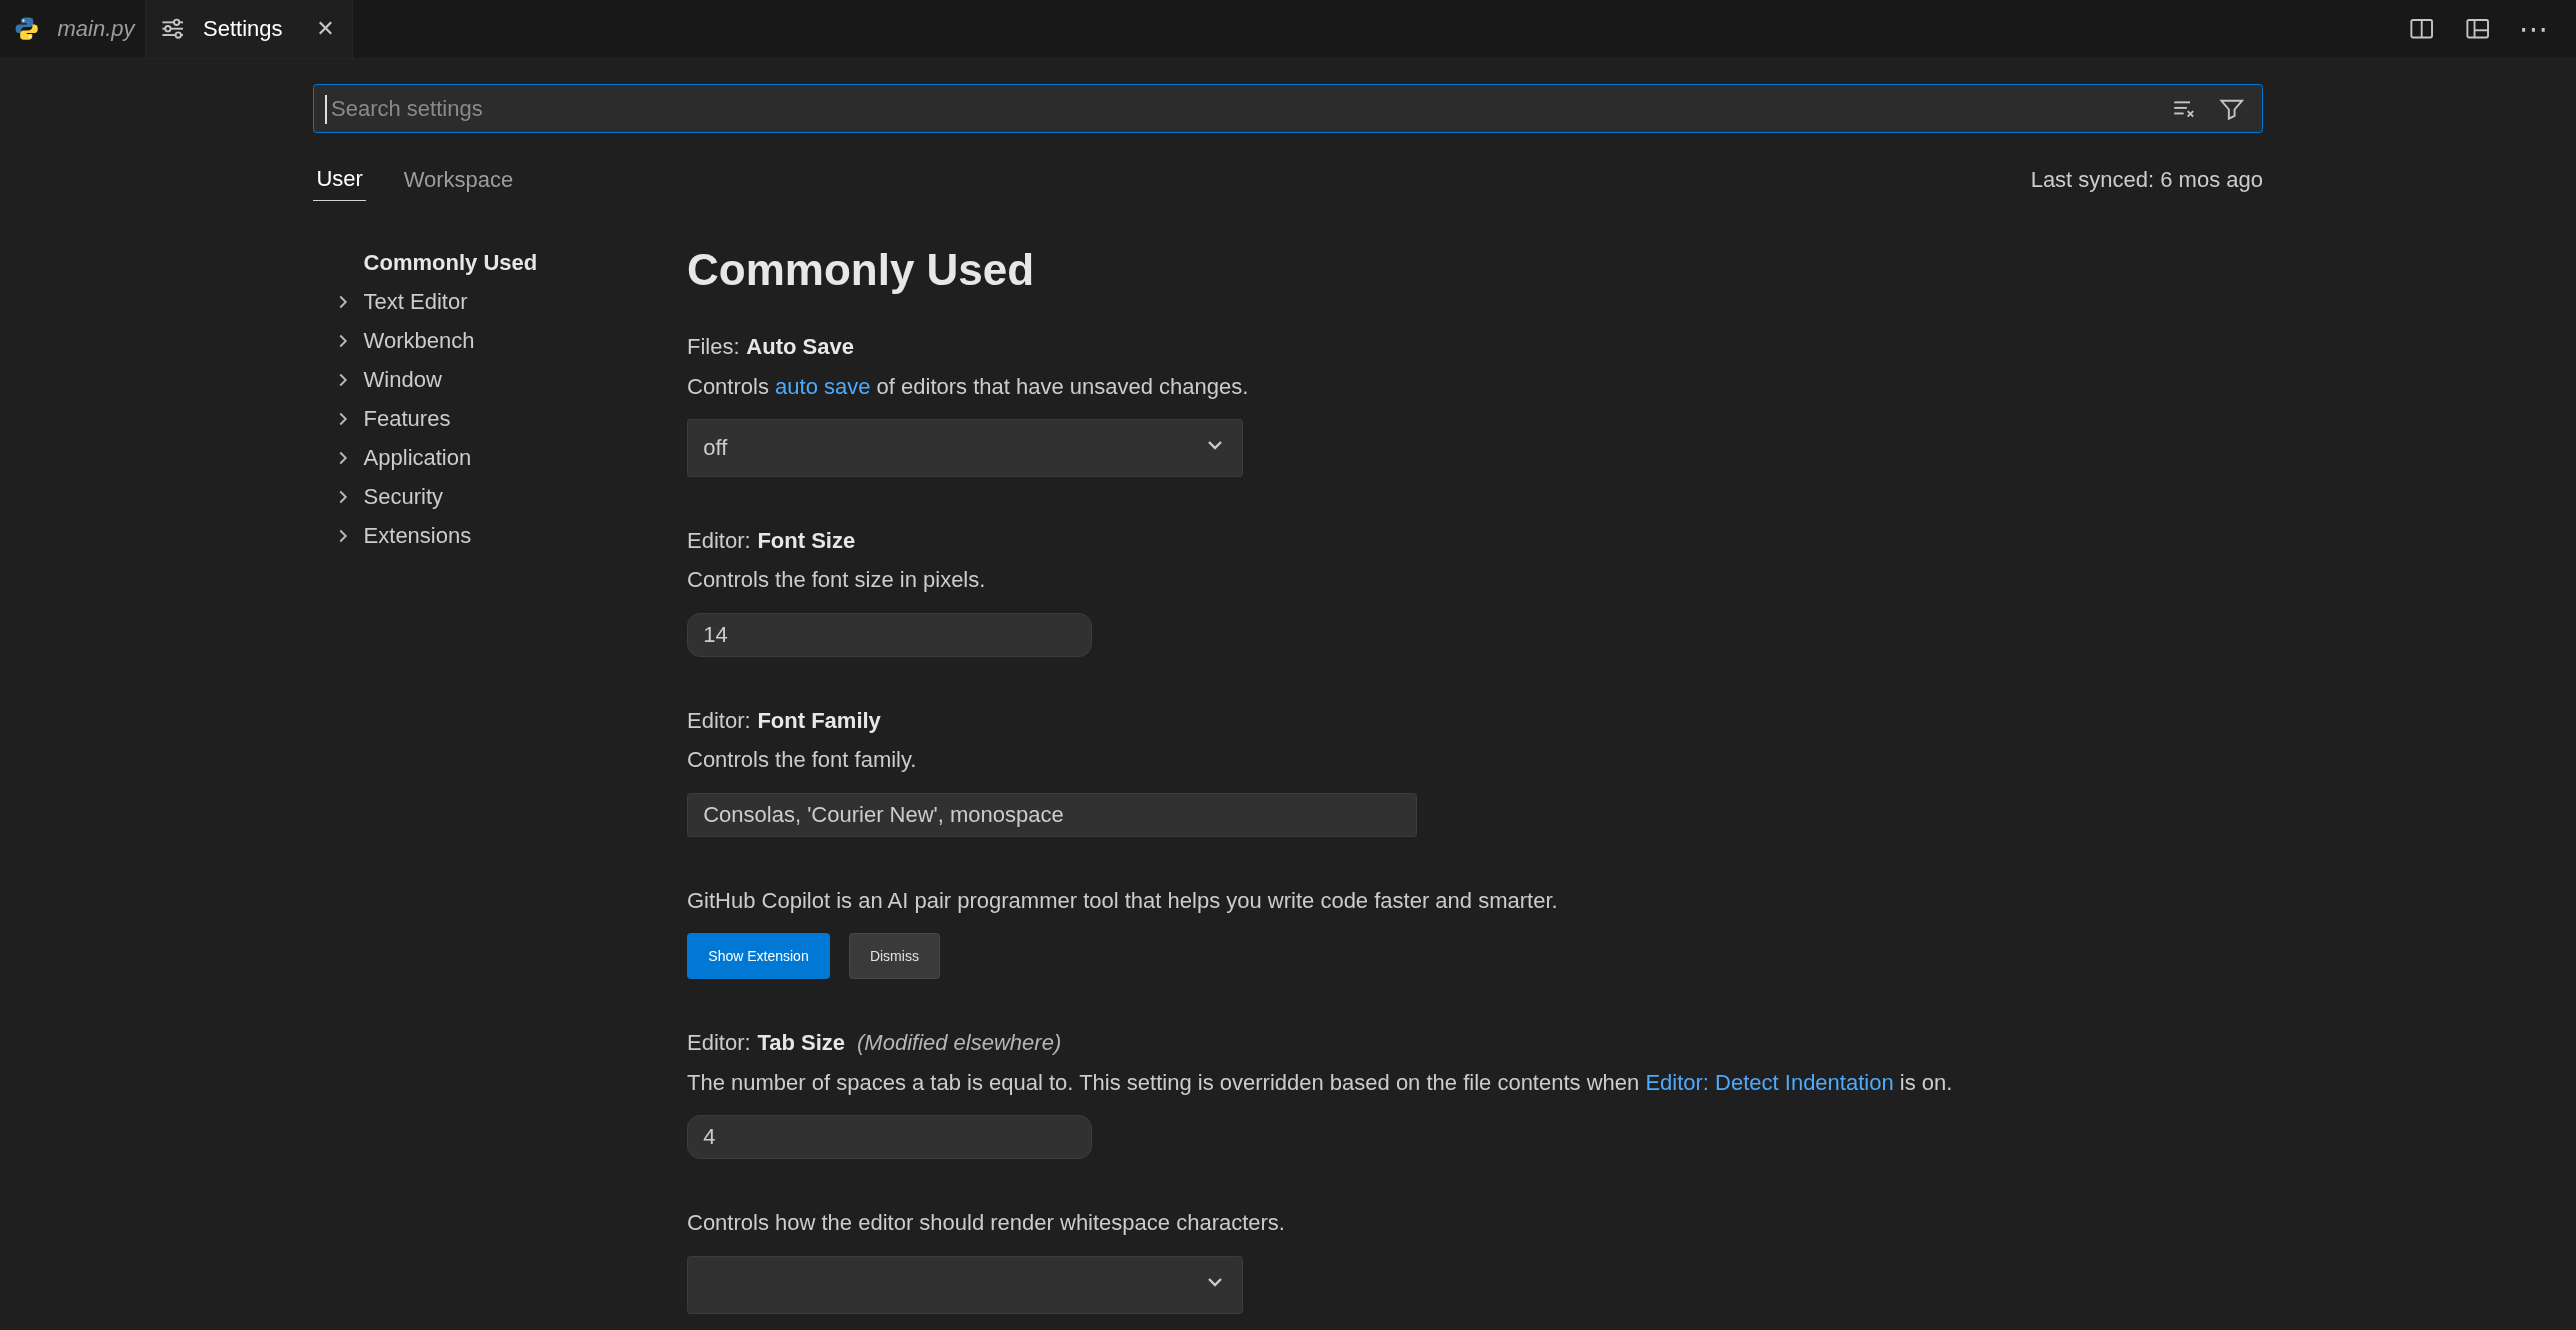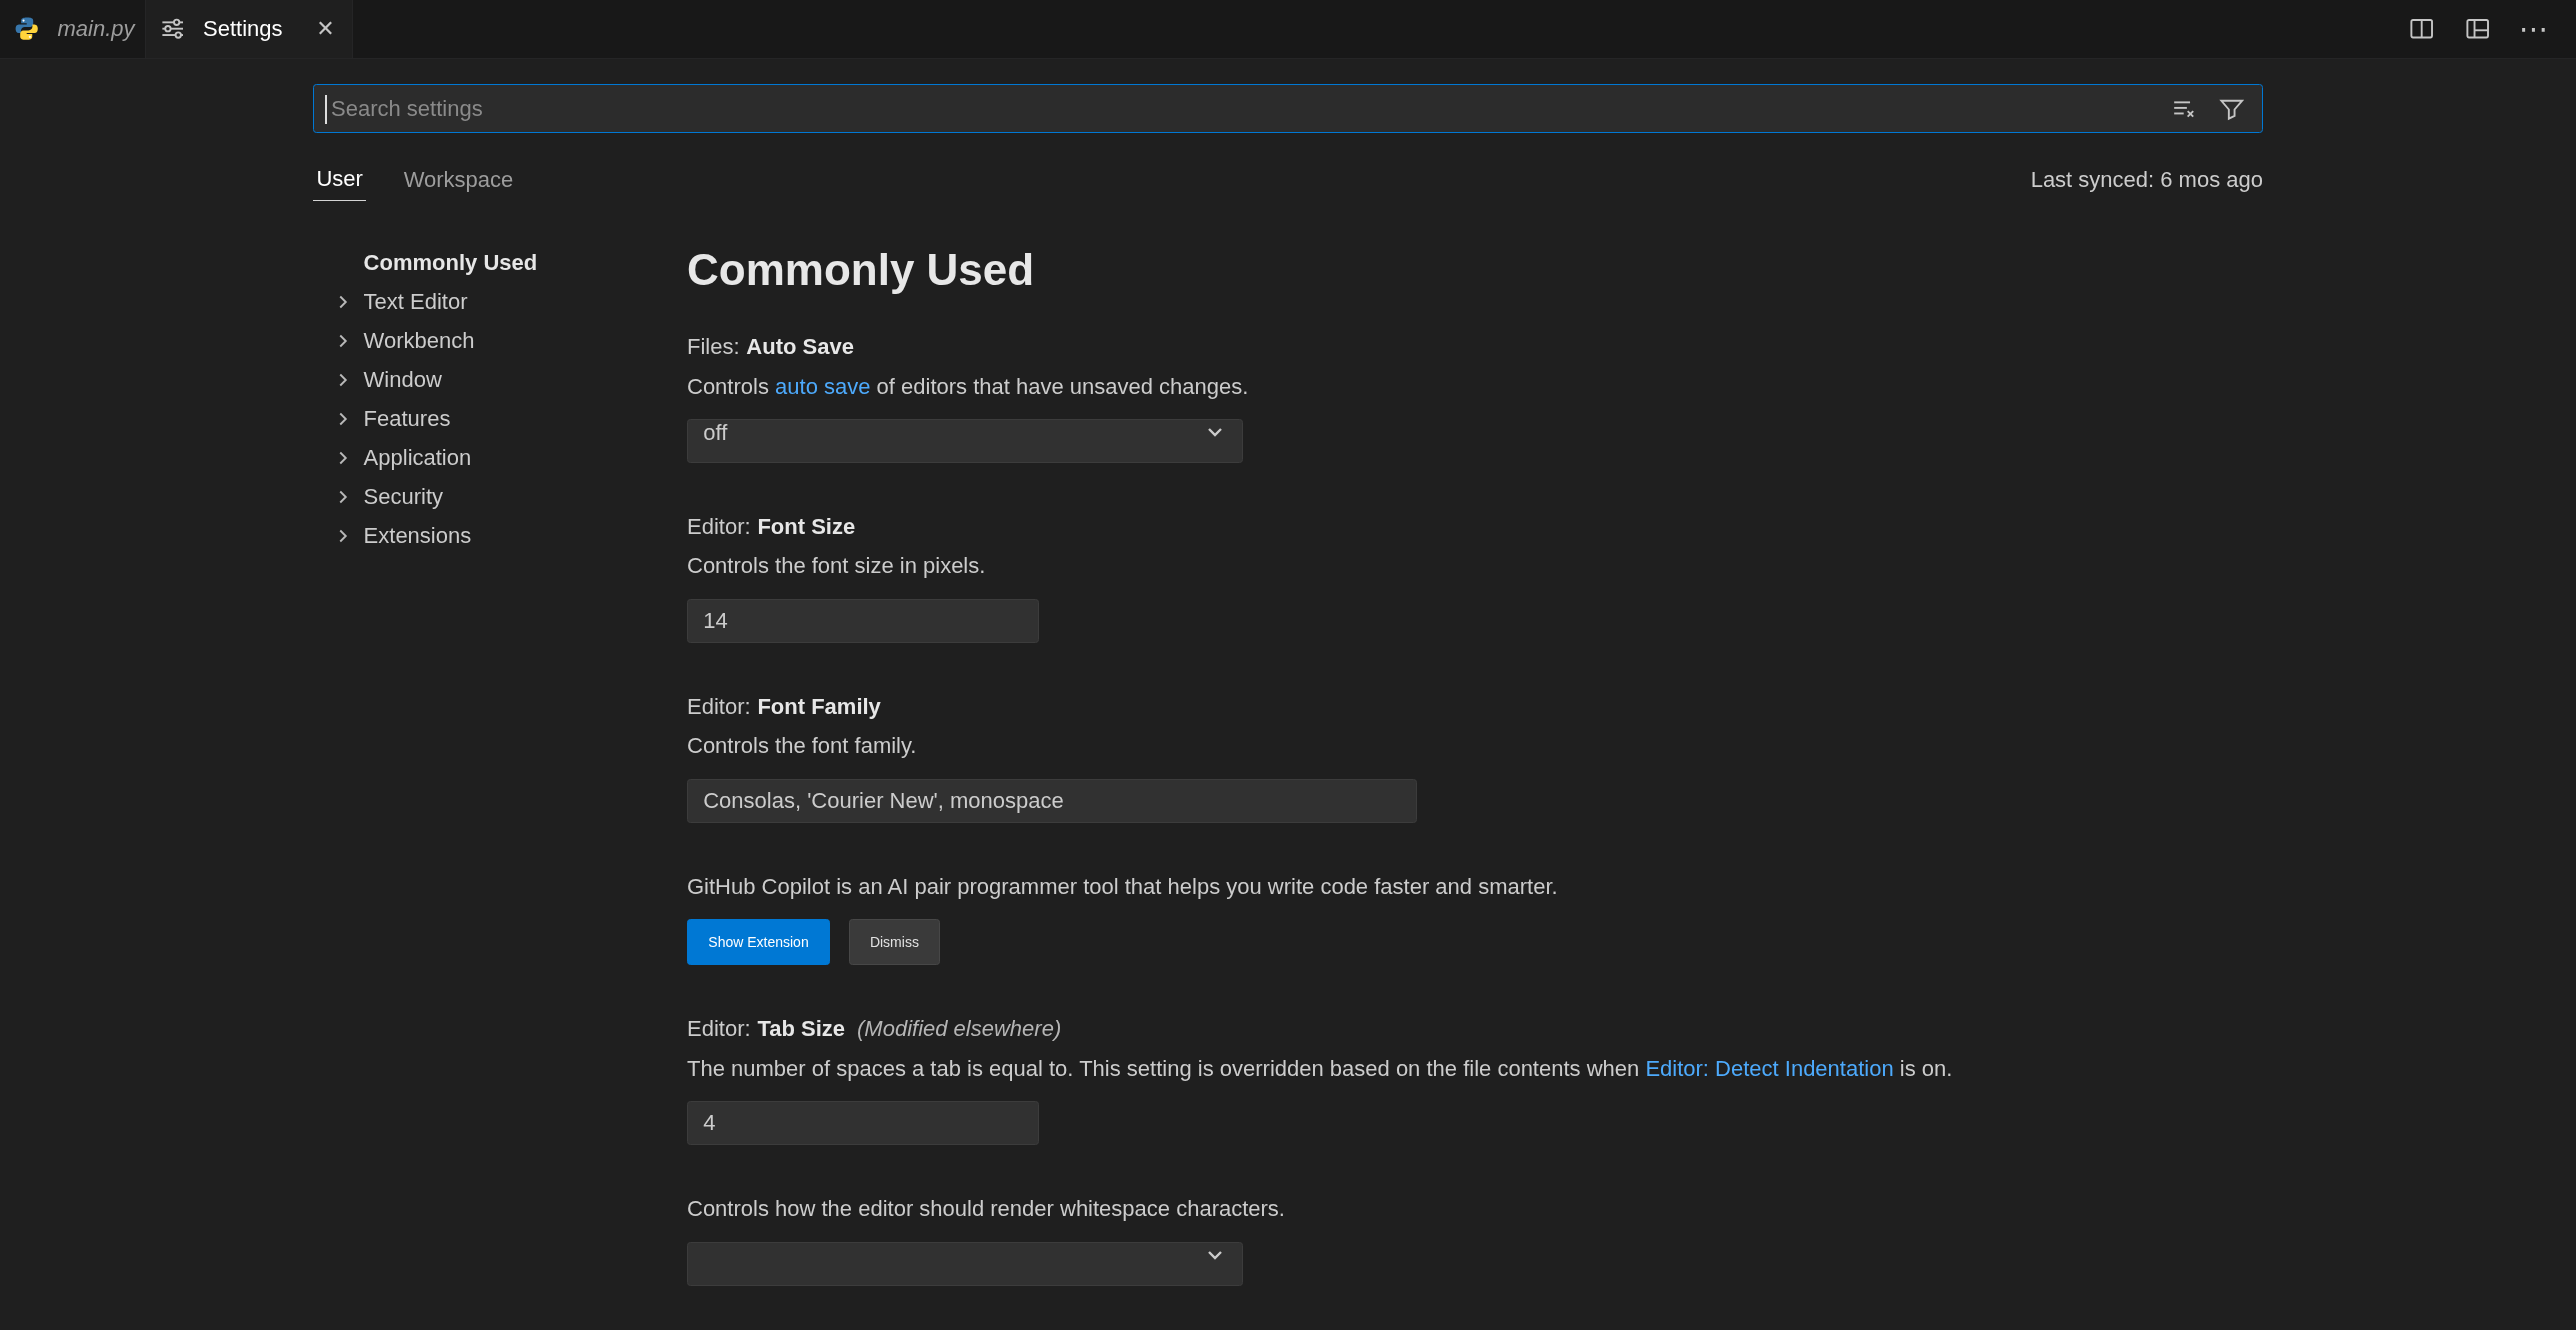--- a/index.html
+++ b/index.html
@@ -52,24 +52,24 @@
 
   .setting { margin-bottom: 49px; }
   .setting-title { font-size: 22px; line-height: 29px; }
   .cat { color: #cccccc; margin-right: 6.8px; }
   .setting-name { font-weight: 700; color: #e7e7e7; }
   .badge-mod { font-style: italic; color: #b5b5b5; margin-left: 12px; font-weight: 400; }
   .setting-desc { margin-top: 10.2px; line-height: 29px; color: #cccccc; }
   .link { color: #4daafc; text-decoration: none; cursor: pointer; }
   .control { margin-top: 18.6px; display: flex; align-items: center; }
 
-  .select { width: 556px; height: 44px; background: #313131; border: 1.7px solid #3c3c3c; border-radius: 3.4px; display: flex; padding: 0 15.2px; color: #cccccc; cursor: pointer; }
+  .select { width: 556px; height: 58px; background: #313131; border: 1.7px solid #3c3c3c; border-radius: 3.4px; display: flex; align-items: center; padding: 0 15.2px; color: #cccccc; cursor: pointer; }
   .select .val { flex: 1; }
   .text-input { height: 44px; background: #313131; border: 1.7px solid #3c3c3c; border-radius: 3.4px; color: #cccccc; font-size: 22px; padding: 0 15.2px; font-family: inherit; outline: none; }
-  .w-num { width: 352px; }
+  .w-num { width: 405px; border-radius: 13px; }
   .w-wide { width: 730px; }
 
   .buttons { gap: 18.6px; }
   .btn { height: 46px; border-radius: 3.4px; font-size: 14px; padding: 0 20.3px; font-family: Liberation Sans, sans-serif; cursor: pointer; }
   .btn-primary { background: #0078d4; color: #ffffff; border: 0.8px solid #0078d4; }
   .btn-secondary { background: #3a3a3a; color: #e2e2e2; border: 0.8px solid #474747; }
 </style>
 </head>
 <body>
 

